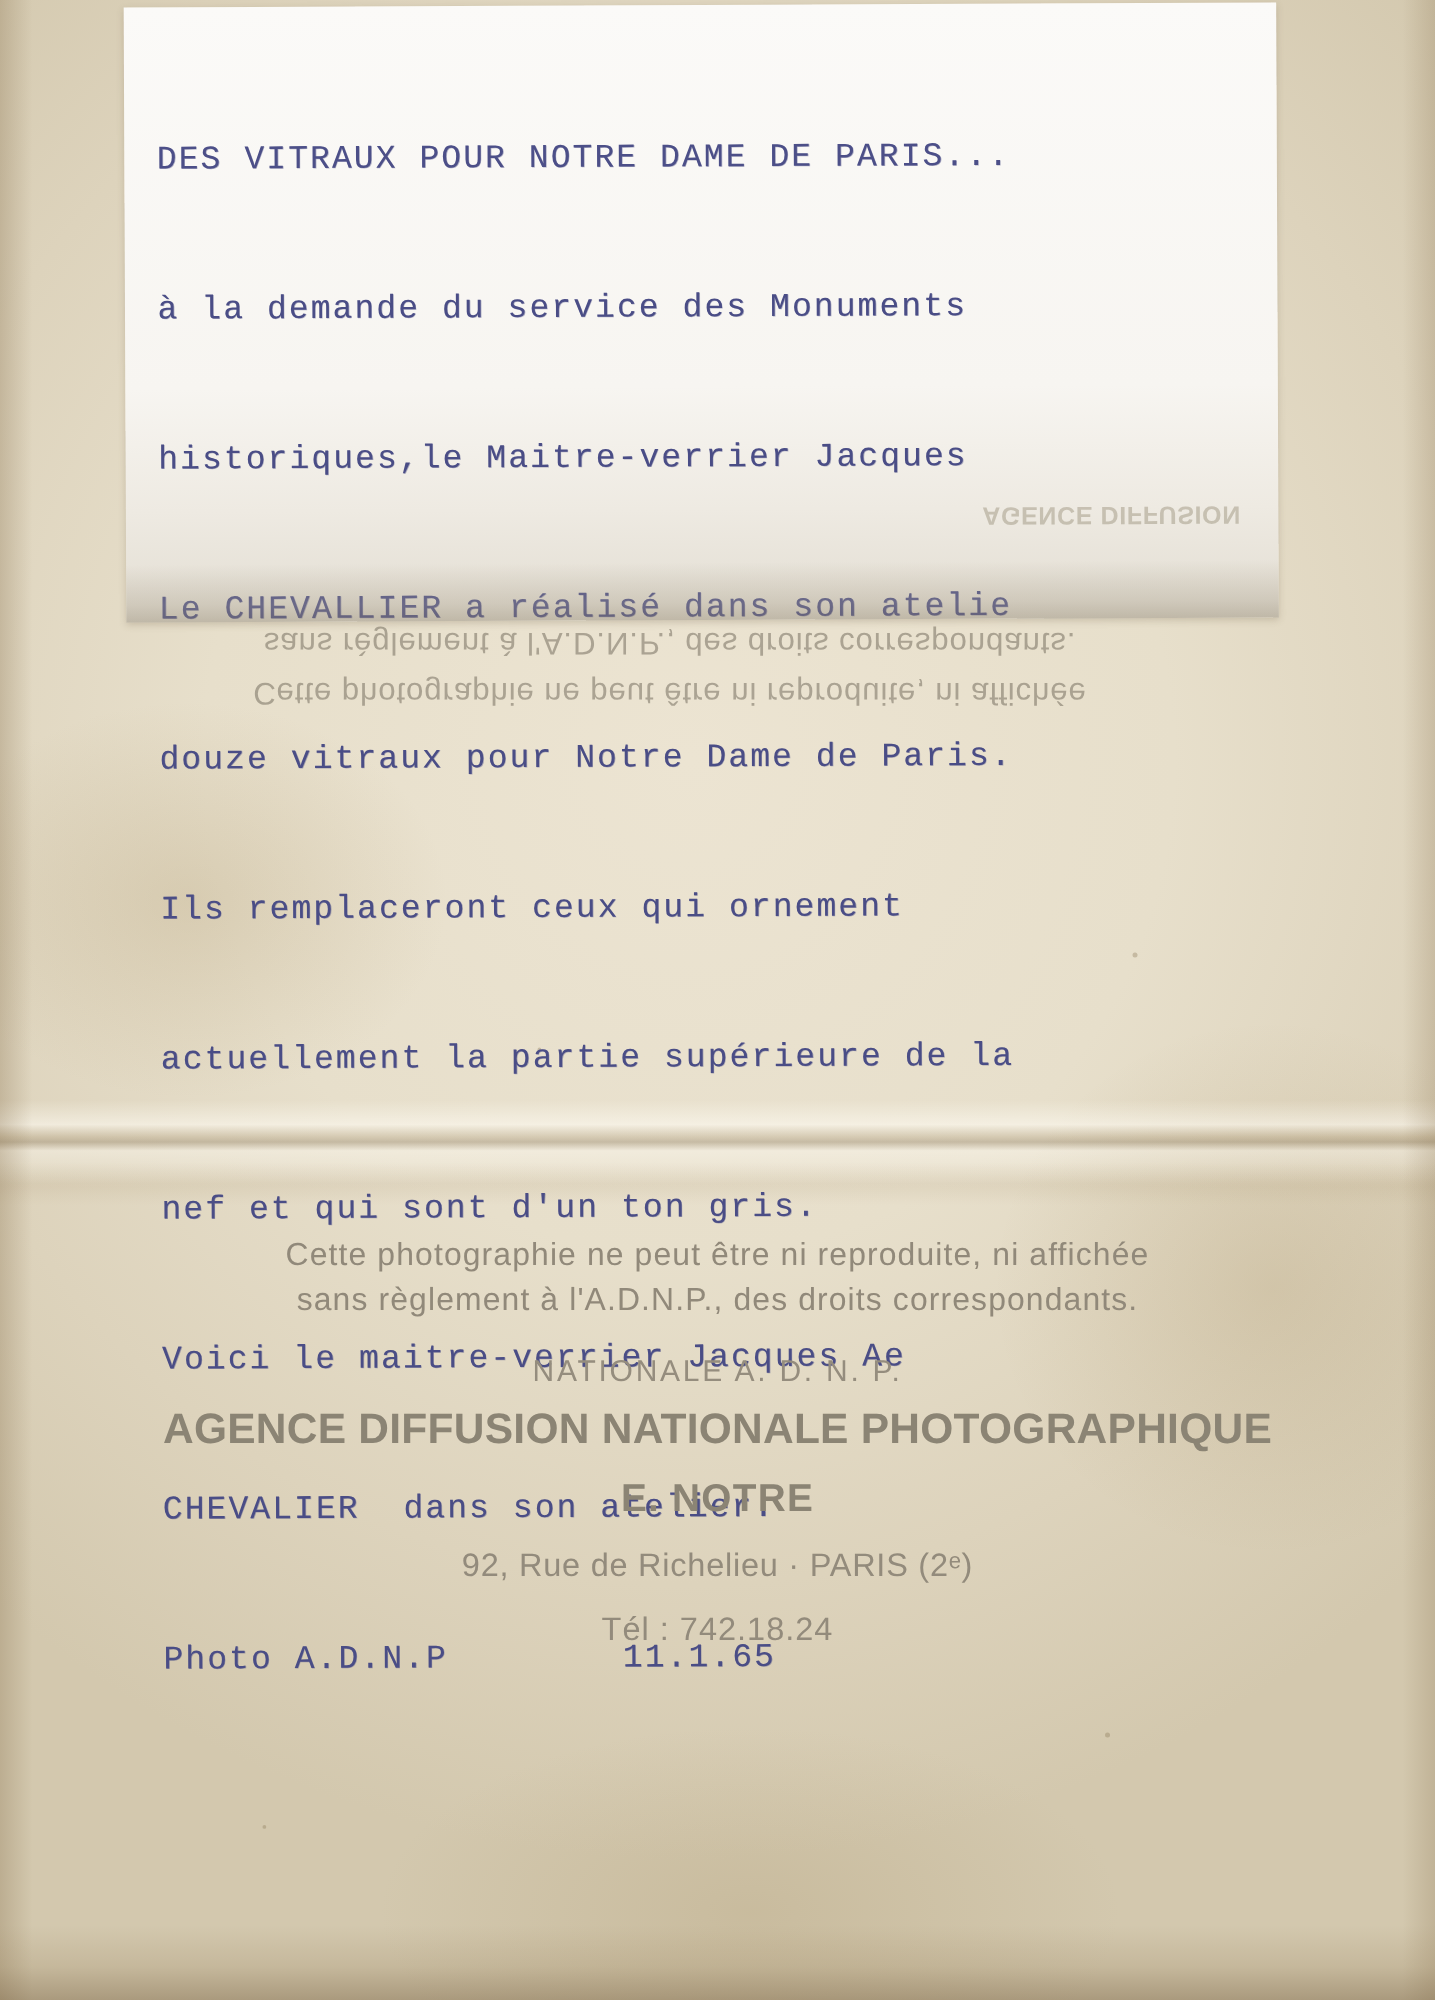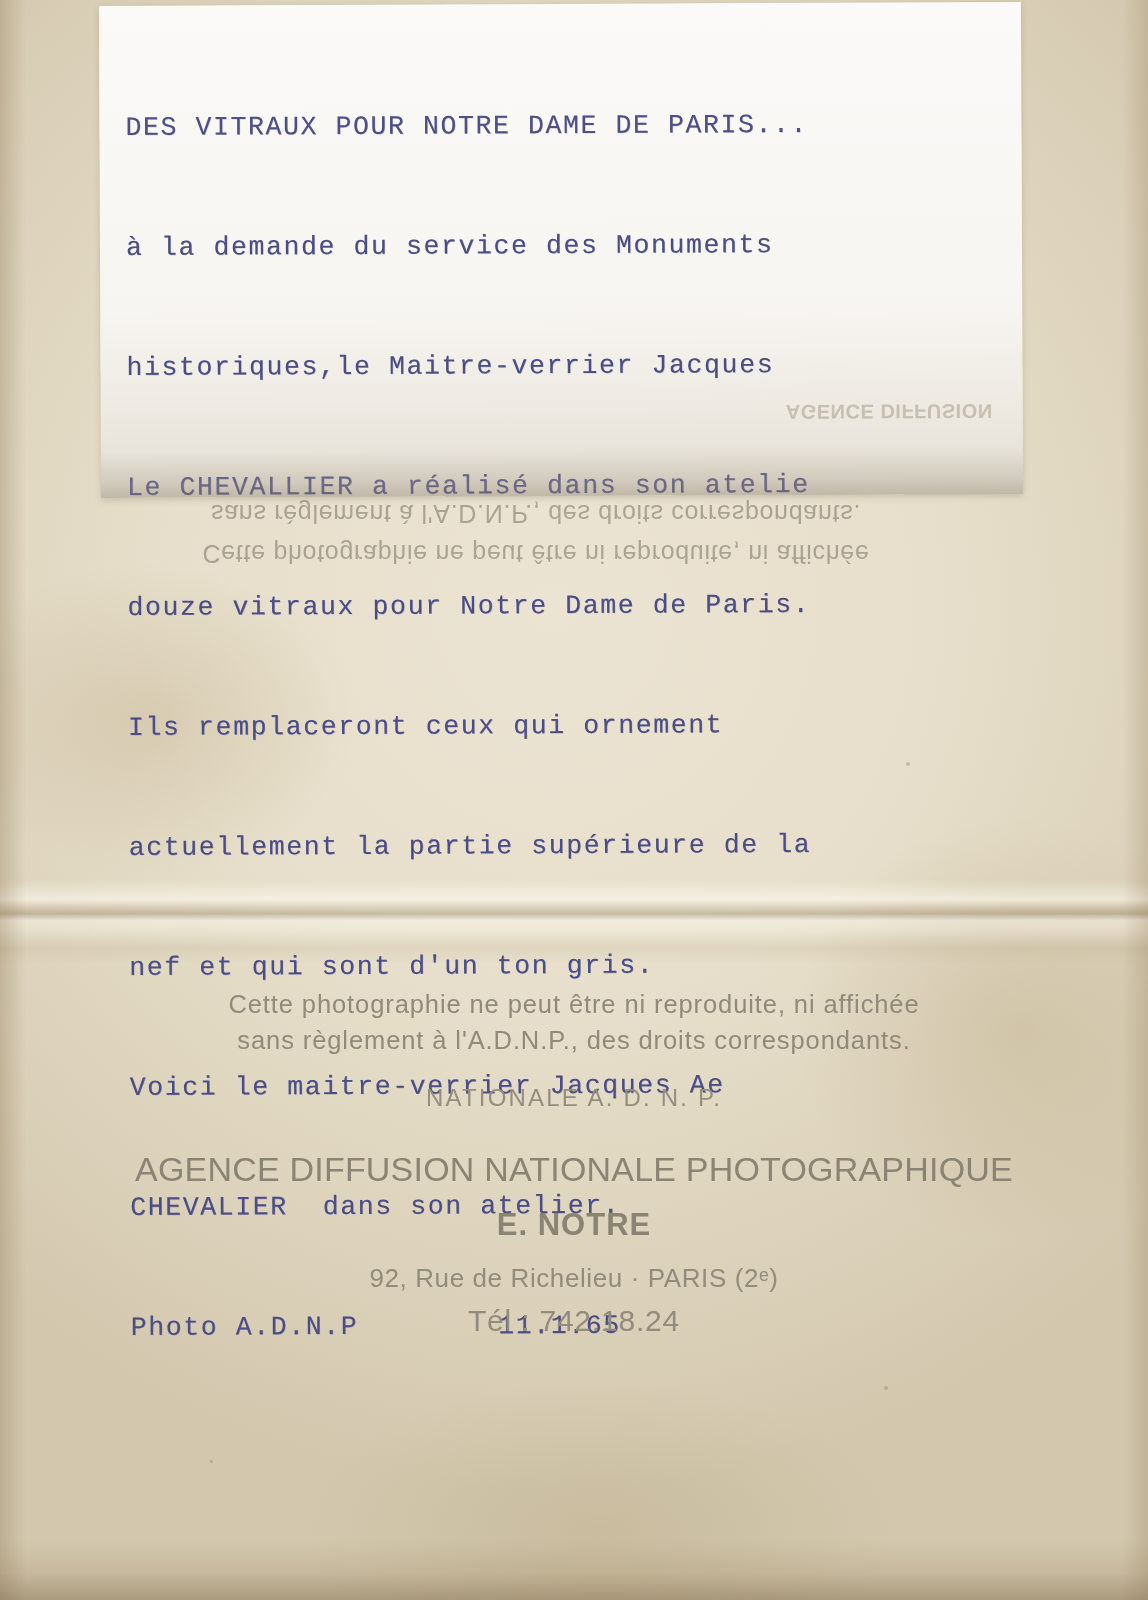--- a/index.html
+++ b/index.html
@@ -178,42 +178,42 @@
     color: #91897a;
     letter-spacing: 0.9px;
   }
   #ag-copyright {
     margin-top: 26px;
     font-size: 24px;
     letter-spacing: 2.2px;
     color: #958d7e;
   }
   #ag-name {
-    margin-top: 38px;
+    margin-top: 12px;
     font-size: 34px;
-    font-weight: normal;
+    font-weight: bold;
     letter-spacing: 0.2px;
     color: #8b8474;
   }
   #ag-person {
     margin-top: 18px;
     font-size: 31px;
     font-weight: bold;
     letter-spacing: 1px;
     color: #8b8474;
   }
   #ag-address {
     margin-top: 20px;
     font-size: 26px;
     letter-spacing: 0.6px;
     color: #938b7c;
   }
   #ag-phone {
-    margin-top: 10px;
-    font-size: 30px;
+    margin-top: 20px;
+    font-size: 26px;
     letter-spacing: 0.8px;
     color: #938b7c;
   }
   #ag-paper {
     margin-top: 20px;
     font-size: 19px;
     letter-spacing: 1.4px;
     color: #9a9384;
   }
 

